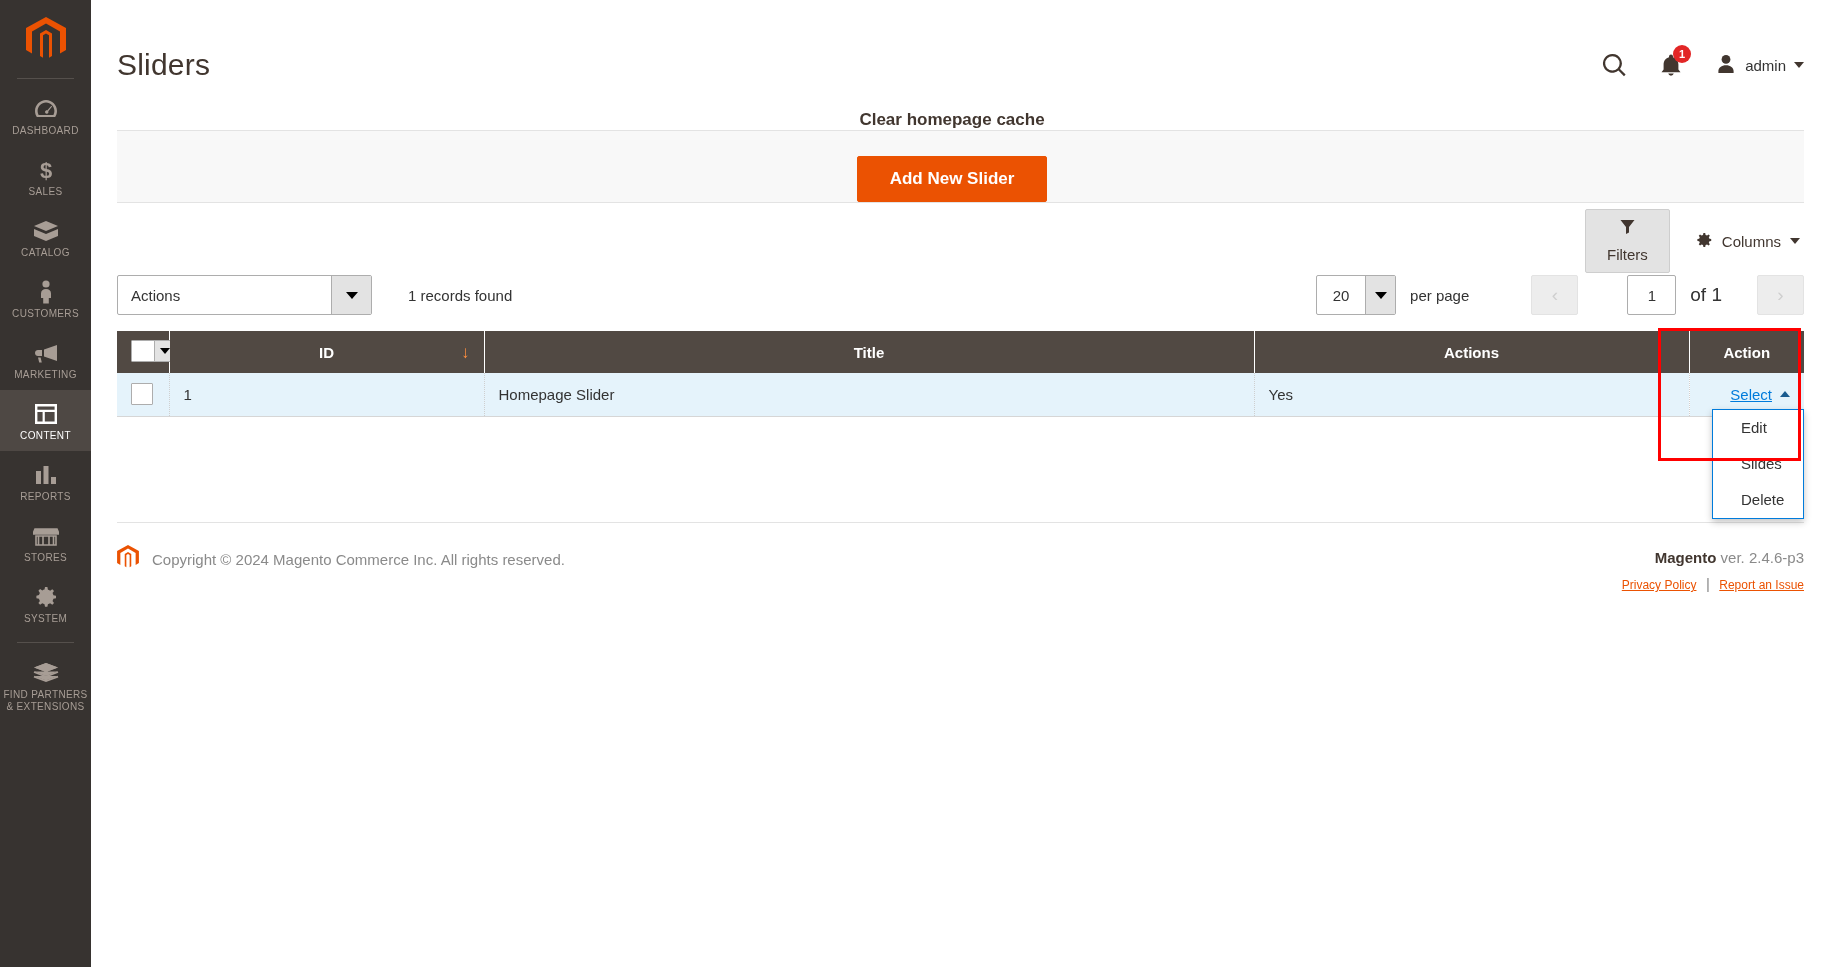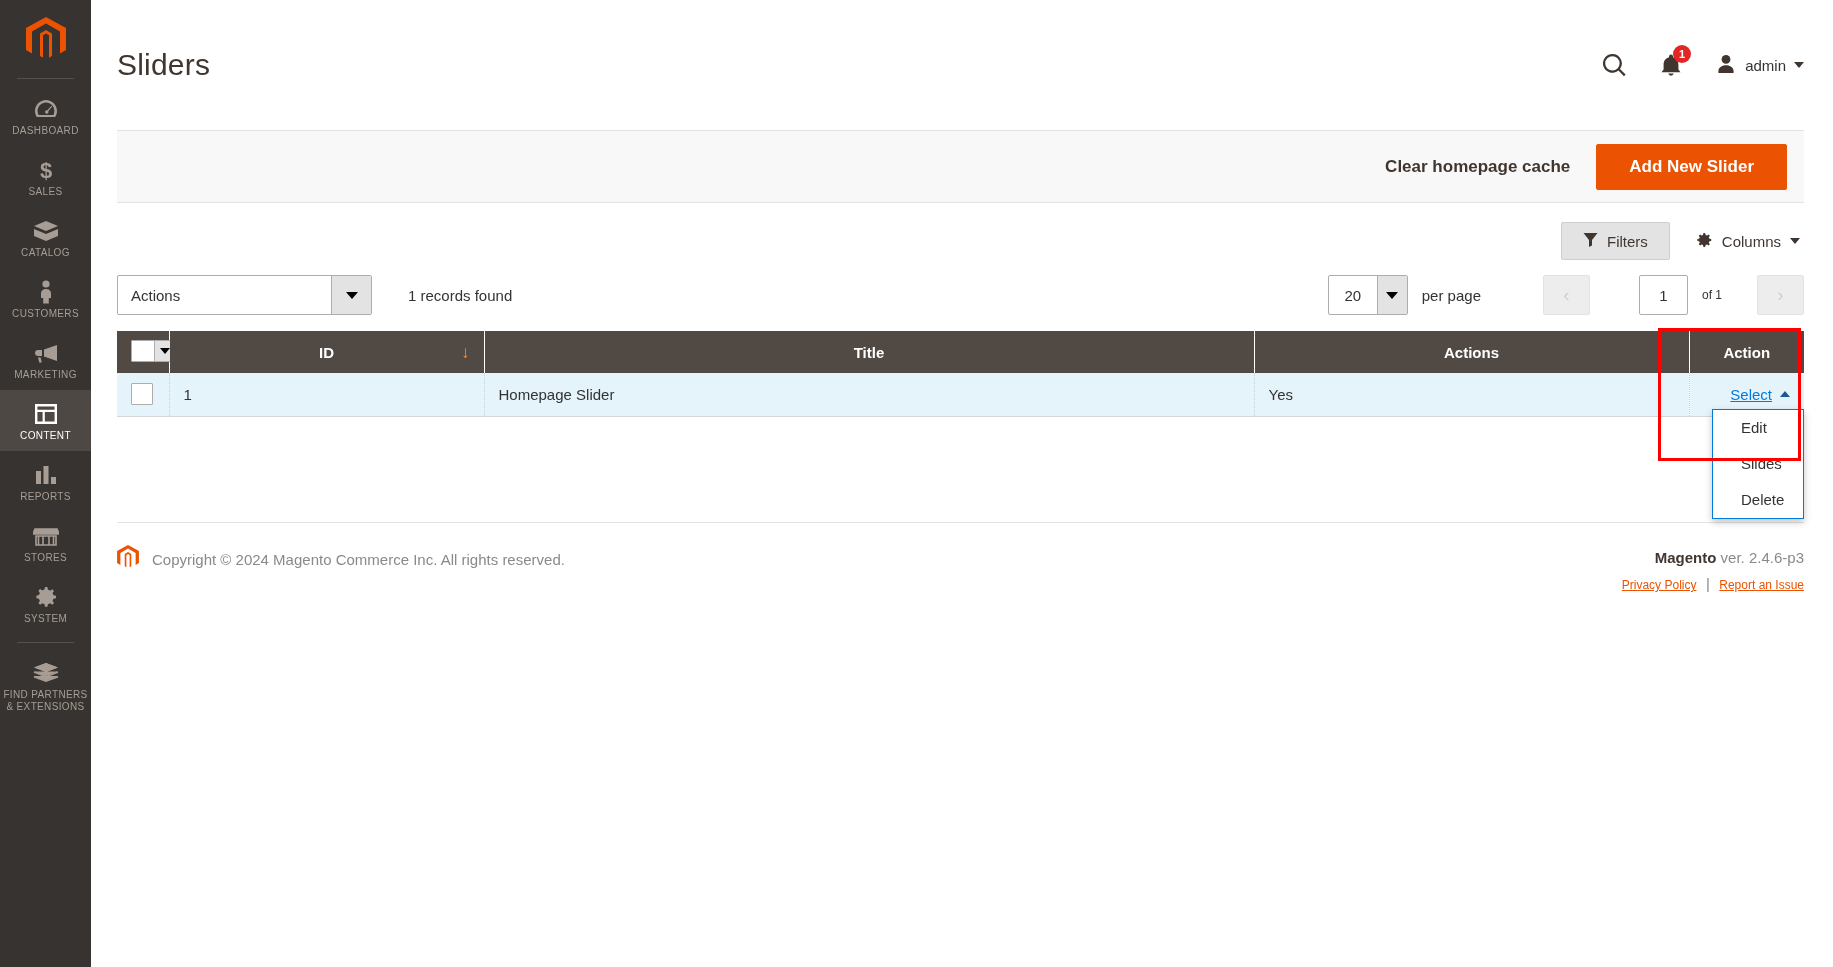--- a/index.html
+++ b/index.html
@@ -89,20 +89,21 @@
   
   .page-actions {
     margin: 0 29px 0 26px;
     height: 73px;
     background: #f8f8f8;
     border-top: 1px solid #e3e3e3;
     border-bottom: 1px solid #e3e3e3;
     display: flex; align-items: center; justify-content: flex-end;
     padding-right: 17px;
     gap: 26px;
+    flex-direction: column;
   }
   .btn-secondary {
     background: none; border: none; cursor: pointer;
     font-family: inherit; font-size: 17px; font-weight: bold;
     color: #41362f;
   }
   .btn-primary {
     background: #eb5202; border: 1px solid #eb5202; color: #ffffff;
     font-family: inherit; font-size: 17px; font-weight: bold;
     padding: 12px 32px; cursor: pointer;
@@ -114,20 +115,21 @@
     margin: 18px 29px 0 26px;
     display: flex; justify-content: flex-end; align-items: center;
     gap: 21px; height: 40px;
   }
   .filters-btn {
     display: flex; align-items: center; gap: 9px;
     background: #e3e3e3; border: 1px solid #cecece;
     padding: 9px 21px; cursor: pointer;
     font-size: 15px; color: #41362f;
     border-radius: 2px;
+    flex-direction: column;
   }
   .columns-ctl {
     display: flex; align-items: center; gap: 9px;
     cursor: pointer; font-size: 15px; color: #41362f;
     padding: 6px 4px;
   }
 
   
   .grid-row2 {
     margin: 14px 29px 0 26px;
@@ -177,21 +179,21 @@
     display: flex; align-items: center; justify-content: center;
     cursor: pointer; border-radius: 2px;
     color: #cfcfcf; font-size: 19px;
   }
   .pg-input {
     width: 49px; height: 40px;
     border: 1px solid #adadad; background: #fff;
     display: flex; align-items: center; justify-content: center;
     font-size: 15px; color: #333; border-radius: 2px;
   }
-  .pg-of { font-size: 12px; color: #333; }
+  .pg-of { font-size: 19px; color: #333; }
   .pg-gap1 { margin-left: 35px; }
   .pg-gap2 { margin-left: 21px; }
 
   
   .grid-wrap { margin: 16px 29px 0 26px; position: relative; }
   table.grid { width: 100%; border-collapse: collapse; table-layout: fixed; }
   table.grid thead th {
     background: #514943; color: #ffffff;
     font-size: 15px; font-weight: bold; text-align: center;
     height: 42px; padding: 0 14px;

